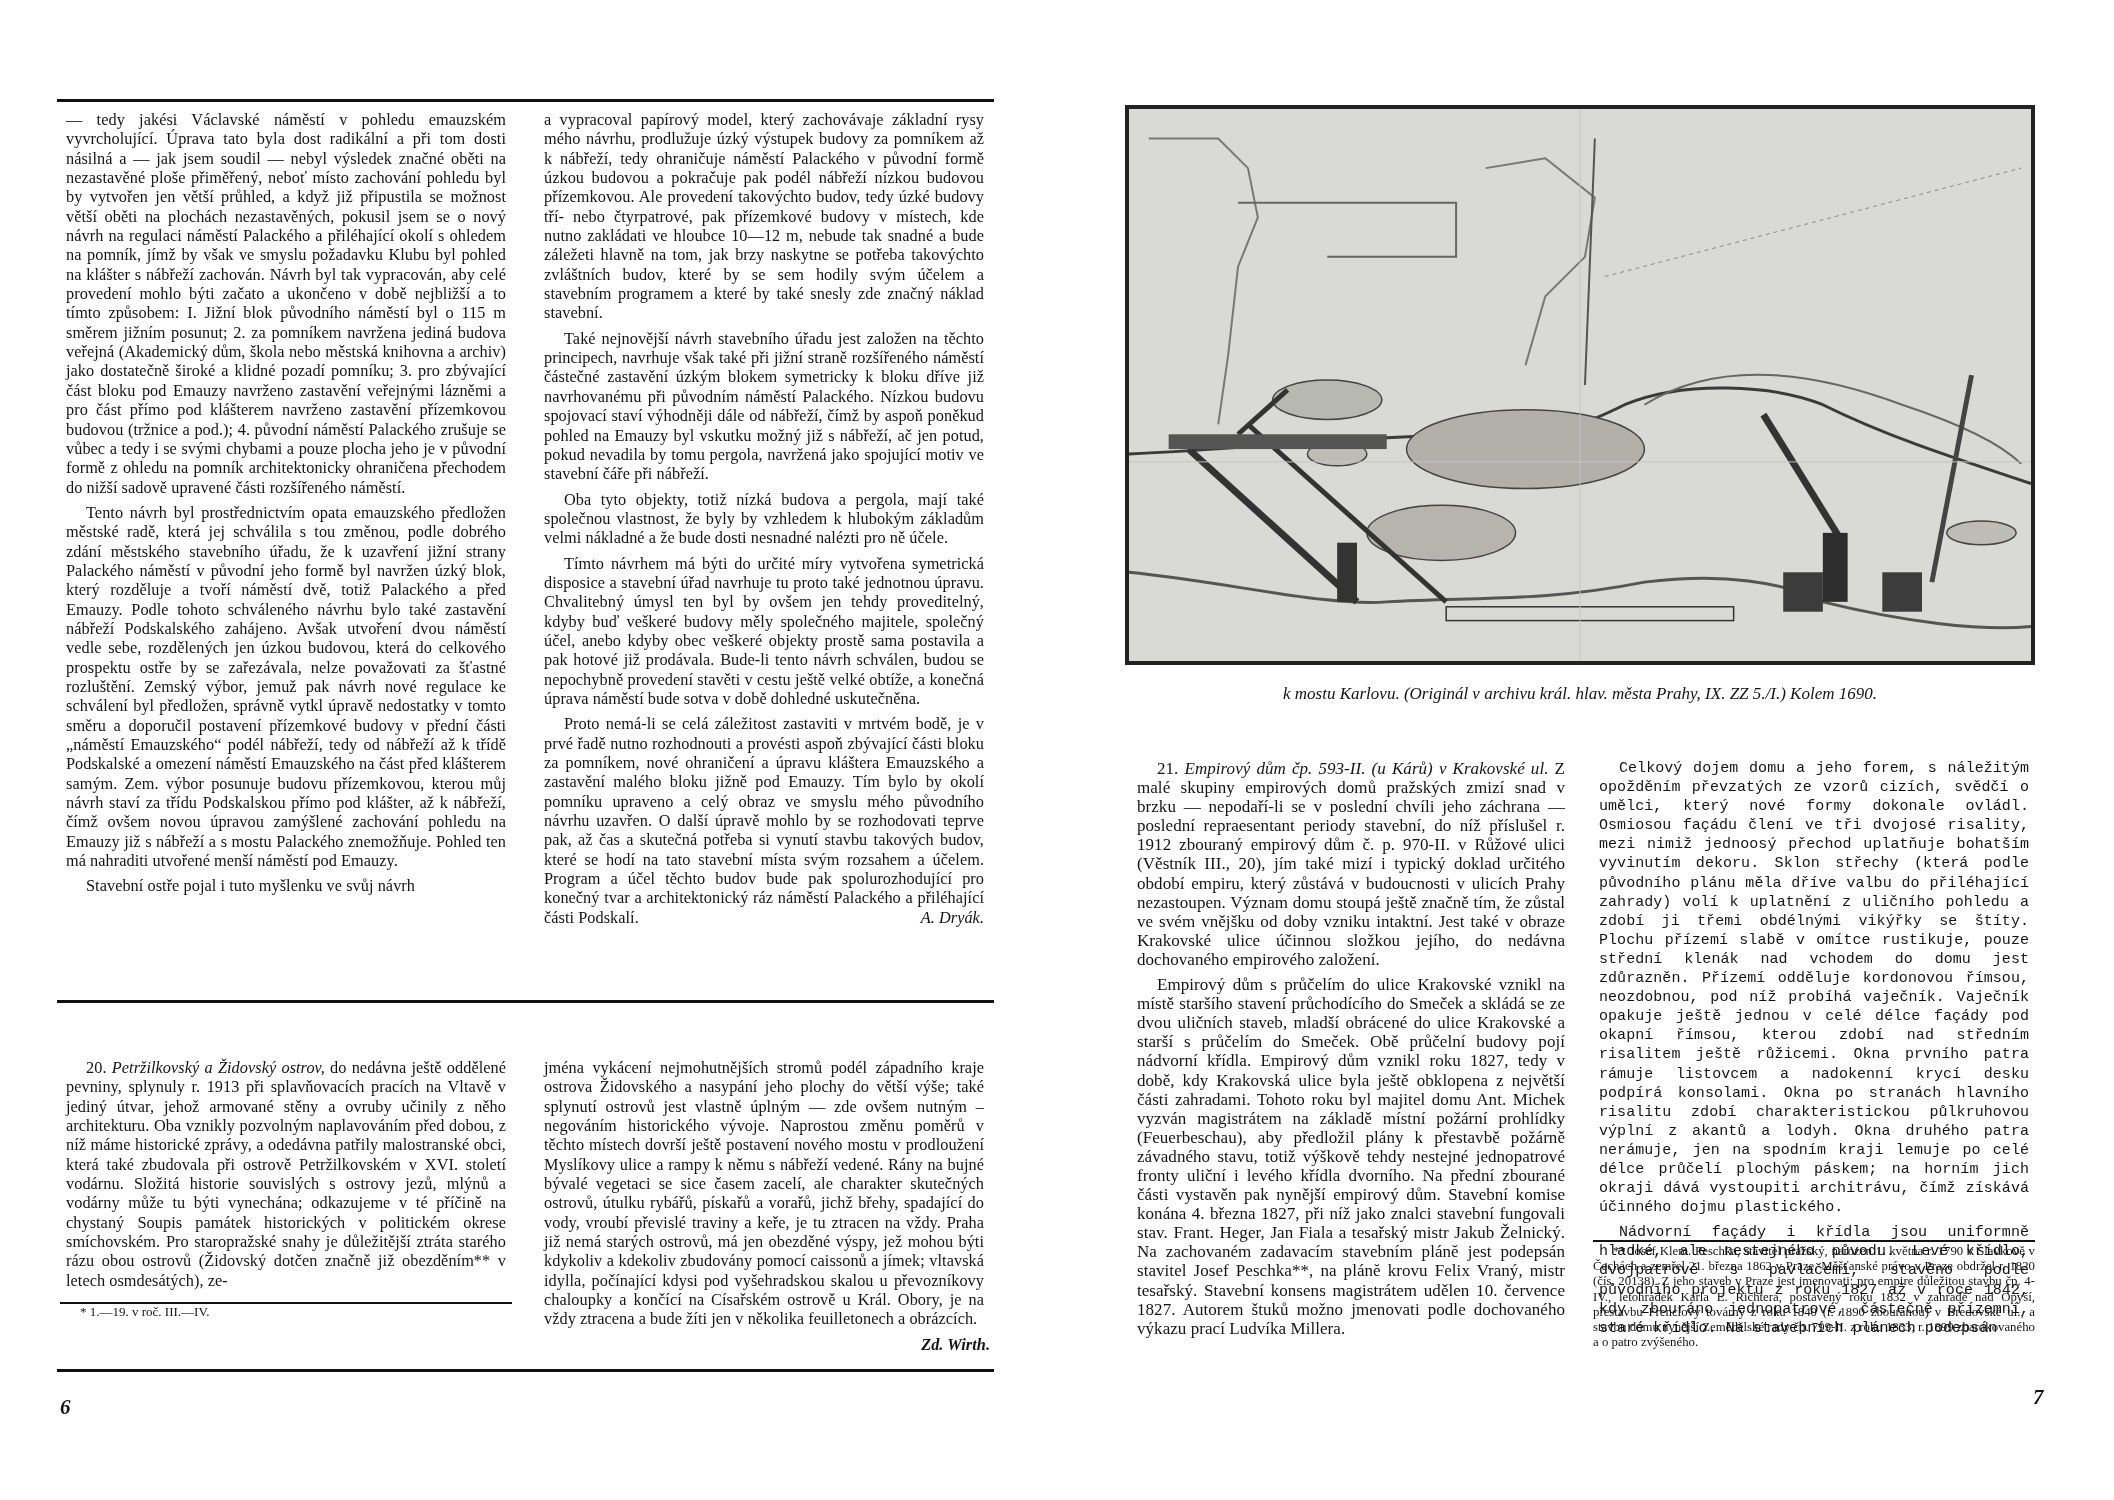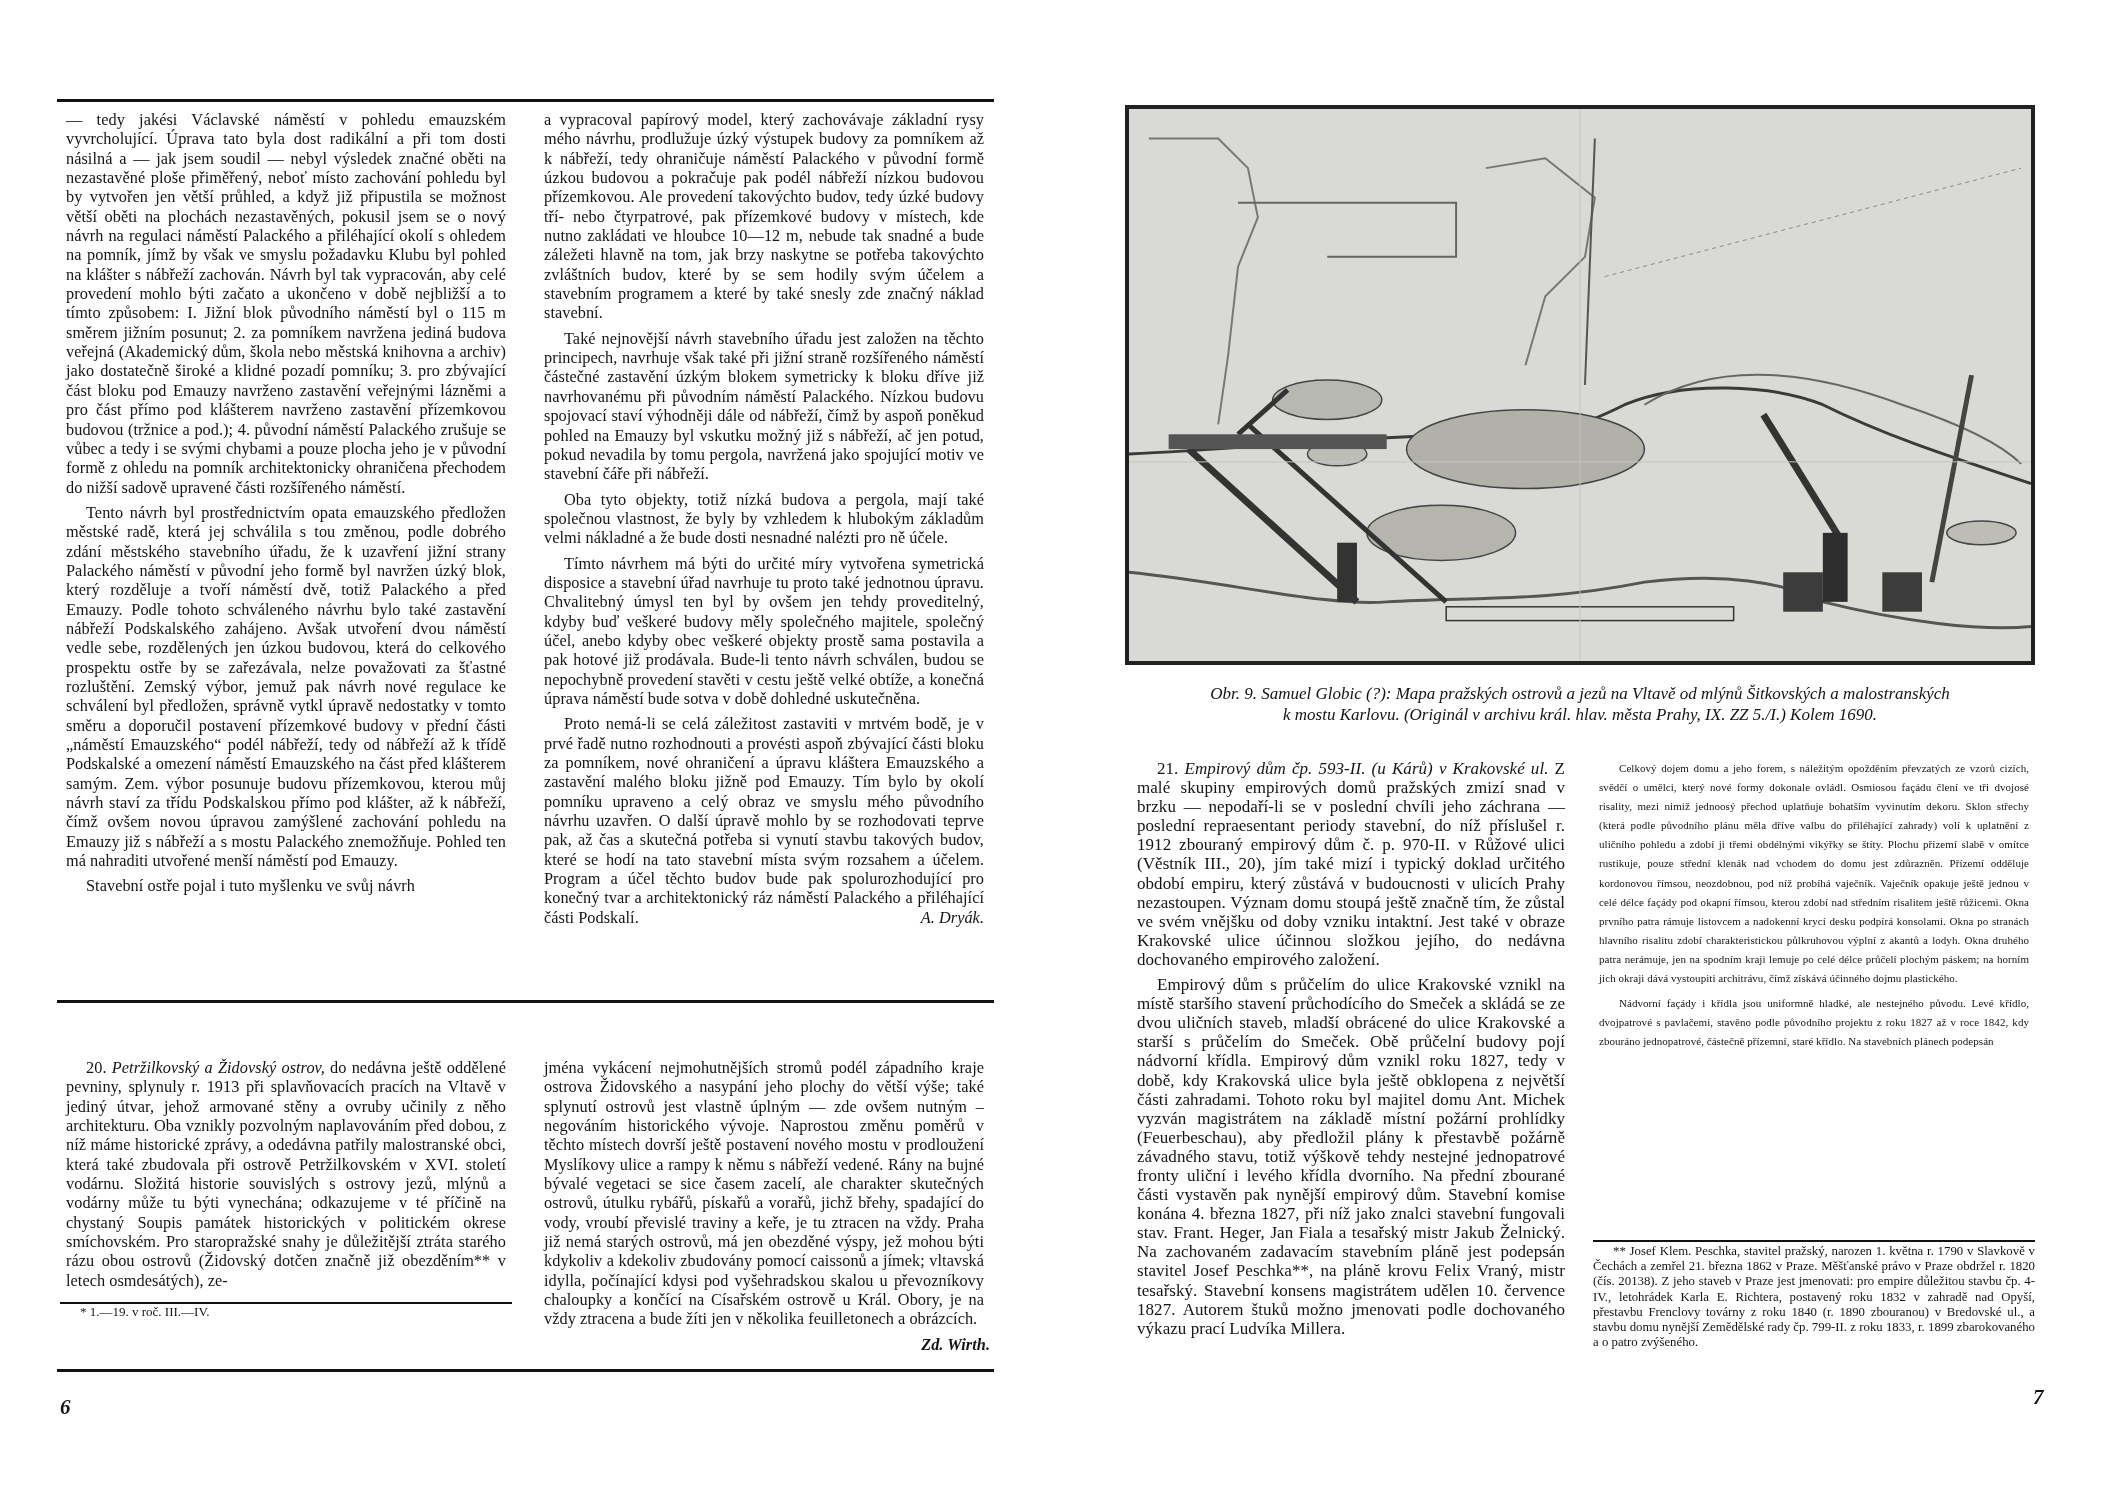--- a/index.html
+++ b/index.html
@@ -110,30 +110,29 @@
     <rect x="40" y="330" width="220" height="15" fill="#555"></rect>
 
     <rect x="320" y="505" width="290" height="14" fill="none" stroke="#333" stroke-width="1.5"></rect>
 
     <line x1="0" y1="358" x2="910" y2="358" stroke="#c4c4c0" stroke-width="1"></line>
     <line x1="455" y1="0" x2="455" y2="560" stroke="#c4c4c0" stroke-width="1"></line>
   </svg>
 </div>
 
 <div class="caption">
-  <div>Obr. 9. Samuel Globic (?): Mapa pražských ostrovů a jezů na Vltavě od mlýnů Šitkovských a malostranských</div>
   <div>k mostu Karlovu. (Originál v archivu král. hlav. města Prahy, IX. ZZ 5./I.) Kolem 1690.</div>
 </div>
 
 <div class="col" style="left:1131px; top:753px; width:440px; font-size:17px; line-height:19.1px;">
   <p><span>21.</span> <i>Empirový dům čp. 593-II. (u Kárů) v Krakovské ul.</i> <span>Z malé skupiny empirových domů pražských zmizí snad v brzku — nepodaří-li se v poslední chvíli jeho záchrana — poslední repraesentant periody stavební, do níž příslušel r. 1912 zbouraný empirový dům č. p. 970-II. v Růžové ulici (Věstník III., 20), jím také mizí i typický doklad určitého období empiru, který zůstává v budoucnosti v ulicích Prahy nezastoupen. Význam domu stoupá ještě značně tím, že zůstal ve svém vnějšku od doby vzniku intaktní. Jest také v obraze Krakovské ulice účinnou složkou jejího, do nedávna dochovaného empirového založení.</span></p>
   <p>Empirový dům s průčelím do ulice Krakovské vznikl na místě staršího stavení průchodícího do Smeček a skládá se ze dvou uličních staveb, mladší obrácené do ulice Krakovské a starší s průčelím do Smeček. Obě průčelní budovy pojí nádvorní křídla. Empirový dům vznikl roku 1827, tedy v době, kdy Krakovská ulice byla ještě obklopena z největší části zahradami. Tohoto roku byl majitel domu Ant. Michek vyzván magistrátem na základě místní požární prohlídky (Feuerbeschau), aby předložil plány k přestavbě požárně závadného stavu, totiž výškově tehdy nestejné jednopatrové fronty uliční i levého křídla dvorního. Na přední zbourané části vystavěn pak nynější empirový dům. Stavební komise konána 4. března 1827, při níž jako znalci stavební fungovali stav. Frant. Heger, Jan Fiala a tesařský mistr Jakub Želnický. Na zachovaném zadavacím stavebním plánĕ jest podepsán stavitel Josef Peschka**, na plánĕ krovu Felix Vraný, mistr tesařský. Stavební konsens magistrátem udělen 10. července 1827. Autorem štuků možno jmenovati podle dochovaného výkazu prací Ludvíka Millera.</p>
 </div>
 
-<div class="col" style="left:1593px; top:753px; width:442px; font-size:11px; line-height:19.1px;">
+<div class="col" style="left:1593px; top:753px; width:442px; font-size:15px; line-height:19.1px;font-family:Liberation Mono, monospace;">
   <p>Celkový dojem domu a jeho forem, s náležitým opožděním převzatých ze vzorů cizích, svědčí o umělci, který nové formy dokonale ovládl. Osmiosou façádu člení ve tři dvojosé risality, mezi nimiž jednoosý přechod uplatňuje bohatším vyvinutím dekoru. Sklon střechy (která podle původního plánu měla dříve valbu do přiléhající zahrady) volí k uplatnění z uličního pohledu a zdobí ji třemi obdélnými vikýřky se štíty. Plochu přízemí slabě v omítce rustikuje, pouze střední klenák nad vchodem do domu jest zdůrazněn. Přízemí odděluje kordonovou římsou, neozdobnou, pod níž probíhá vaječník. Vaječník opakuje ještě jednou v celé délce façády pod okapní římsou, kterou zdobí nad středním risalitem ještě růžicemi. Okna prvního patra rámuje listovcem a nadokenní krycí desku podpírá konsolami. Okna po stranách hlavního risalitu zdobí charakteristickou půlkruhovou výplní z akantů a lodyh. Okna druhého patra nerámuje, jen na spodním kraji lemuje po celé délce průčelí plochým páskem; na horním jich okraji dává vystoupiti architrávu, čímž získává účinného dojmu plastického.</p>
   <p>Nádvorní façády i křídla jsou uniformně hladké, ale nestejného původu. Levé křídlo, dvojpatrové s pavlačemi, stavěno podle původního projektu z roku 1827 až v roce 1842, kdy zbouráno jednopatrové, částečně přízemní, staré křídlo. Na stavebních plánech podepsán</p>
 </div>
 
 <div class="rule" style="left:1593px; top:1240px; width:442px; height:2px;"></div>
 
 <div class="footnotes" style="left:1593px; top:1244px; width:442px; font-size:12.8px; line-height:15.2px;">
   <p>** Josef Klem. Peschka, stavitel pražský, narozen 1. května r. 1790 v Slavkově v Čechách a zemřel 21. března 1862 v Praze. Měšťanské právo v Praze obdržel r. 1820 (čís. 20138). Z jeho staveb v Praze jest jmenovati: pro empire důležitou stavbu čp. 4-IV., letohrádek Karla E. Richtera, postavený roku 1832 v zahradě nad Opyší, přestavbu Frenclovy továrny z roku 1840 (r. 1890 zbouranou) v Bredovské ul., a stavbu domu nynější Zemědělské rady čp. 799-II. z roku 1833, r. 1899 zbarokovaného a o patro zvýšeného.</p>
 </div>
 

